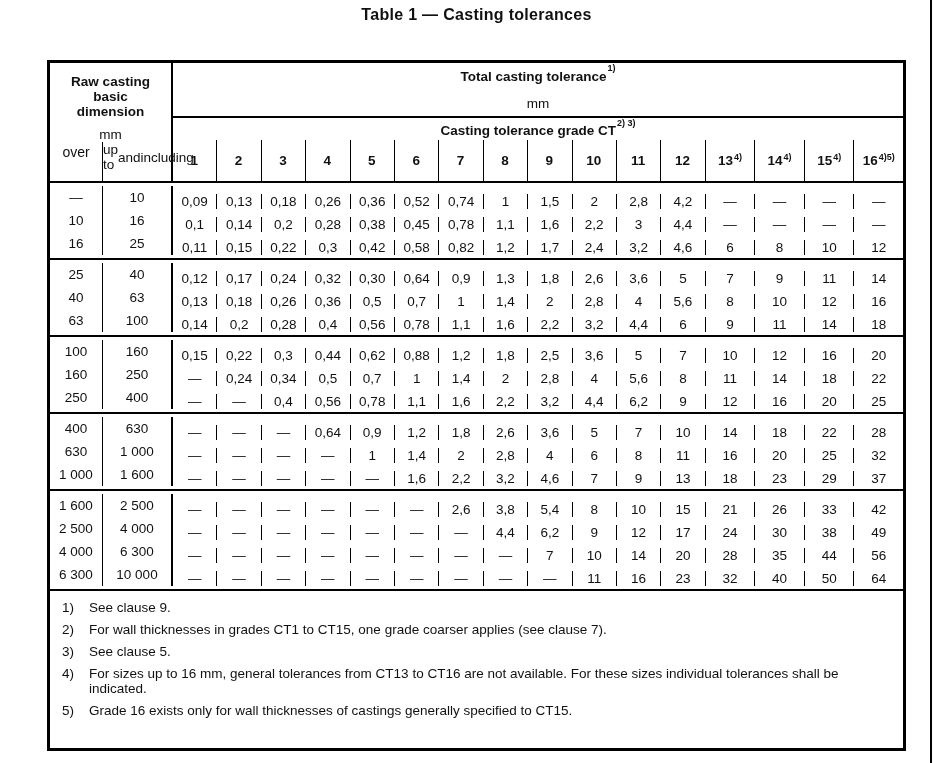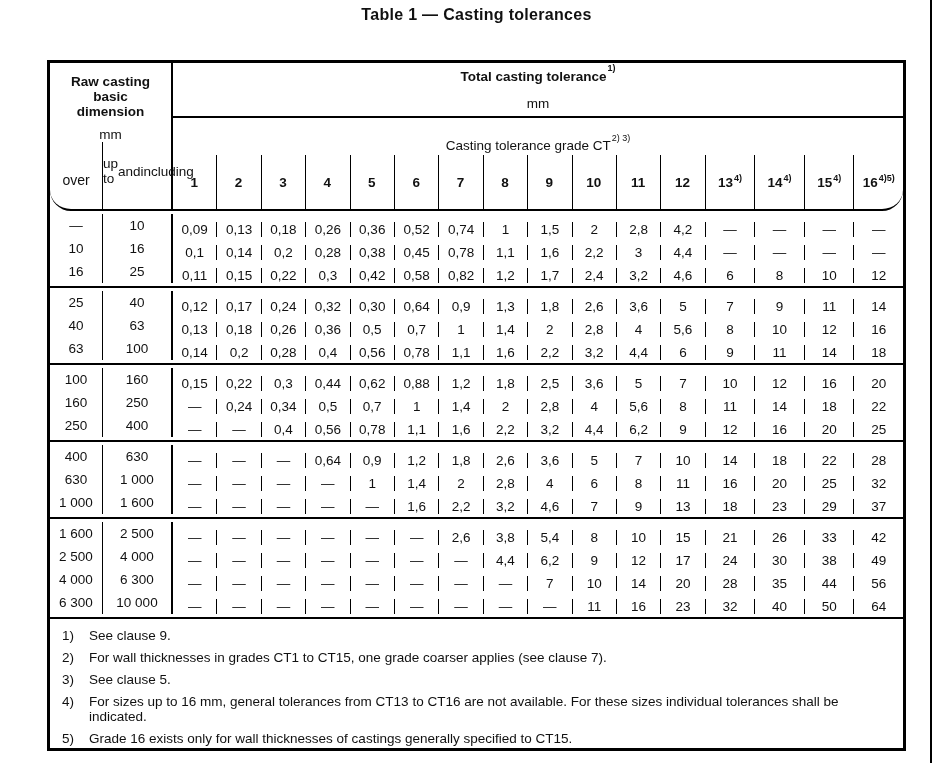--- a/index.html
+++ b/index.html
@@ -11,33 +11,33 @@
   .page-edge{position:absolute;top:0;bottom:0;right:10px;width:2px;background:#000;}
   .title{
     position:absolute;top:6px;left:47px;width:859px;margin:0;
     text-align:center;font-size:16px;font-weight:bold;letter-spacing:.3px;
   }
   .tbl{
     position:absolute;top:60px;left:47px;width:859px;height:691px;
     border:3px solid #000;display:flex;flex-direction:column;background:#fff;
   }
   
-  .hdr{display:flex;height:148px;flex:none;border-bottom:2.5px solid #000;border-radius:21px;}
+  .hdr{display:flex;height:120px;flex:none;border-bottom:2.5px solid #000;}
   .hdr-left{width:123px;flex:none;border-right:2px solid #000;display:flex;flex-direction:column;}
   .hl-title{padding-top:11px;text-align:center;font-weight:bold;font-size:13.5px;line-height:15px;}
   .hl-mm{text-align:center;font-size:13.5px;margin-top:8px;}
   .hl-sub{flex:1;display:flex;}
   .h-over{width:53px;flex:none;border-right:1.5px solid #000;display:flex;align-items:flex-end;justify-content:center;padding-bottom:21px;font-size:14px;}
   .h-upto{flex:1;display:flex;flex-direction:row;align-items:center;justify-content:flex-end;padding-bottom:9px;font-size:13.5px;line-height:15px;}
   .hdr-right{flex:1;min-width:0;display:flex;flex-direction:column;}
   .total-band{height:55px;flex:none;border-bottom:2px solid #000;display:flex;flex-direction:column;align-items:center;justify-content:center;gap:12px;}
   .tb-label{font-weight:bold;font-size:13.5px;}
   .tb-mm{font-size:13.5px;}
   .grade-area{flex:1;display:flex;flex-direction:column;}
-  .grade-label{text-align:center;font-weight:normal;font-size:13.5px;padding-top:20px;}
+  .grade-label{text-align:center;font-weight:bold;font-size:13.5px;padding-top:5px;}
   .grade-nums{flex:1;display:flex;margin-top:2px;}
   .grade-nums > div{font-weight:bold;font-size:13.5px;}
   
   .grade-cols > div{flex:1 1 0;min-width:0;display:flex;align-items:center;justify-content:center;}
   .grade-cols > div + div{border-left:1.5px solid #000;}
   .grade-cols > div:nth-child(n+13){flex:1.12 1 0;}
   sup{font-size:9px;line-height:0;position:relative;top:-4px;margin-left:1px;}
   .grade-nums sup{top:-4px;}
   
   .tbody{flex:none;}

